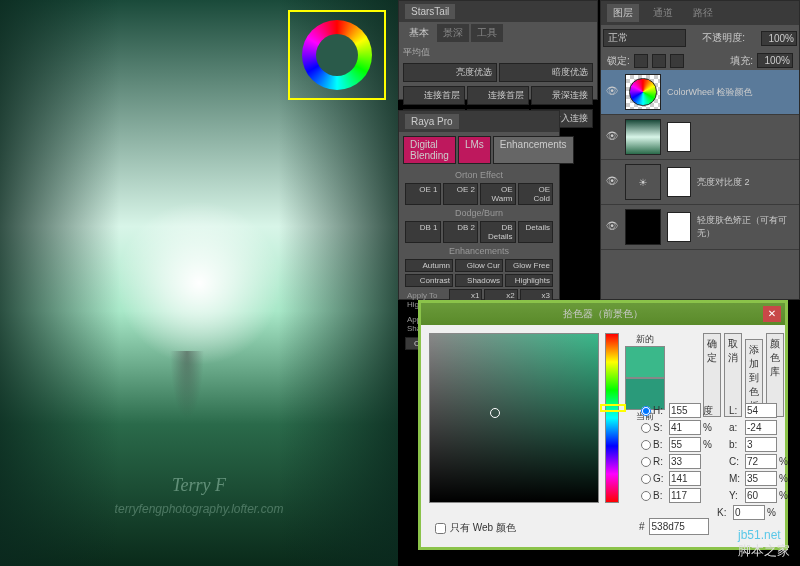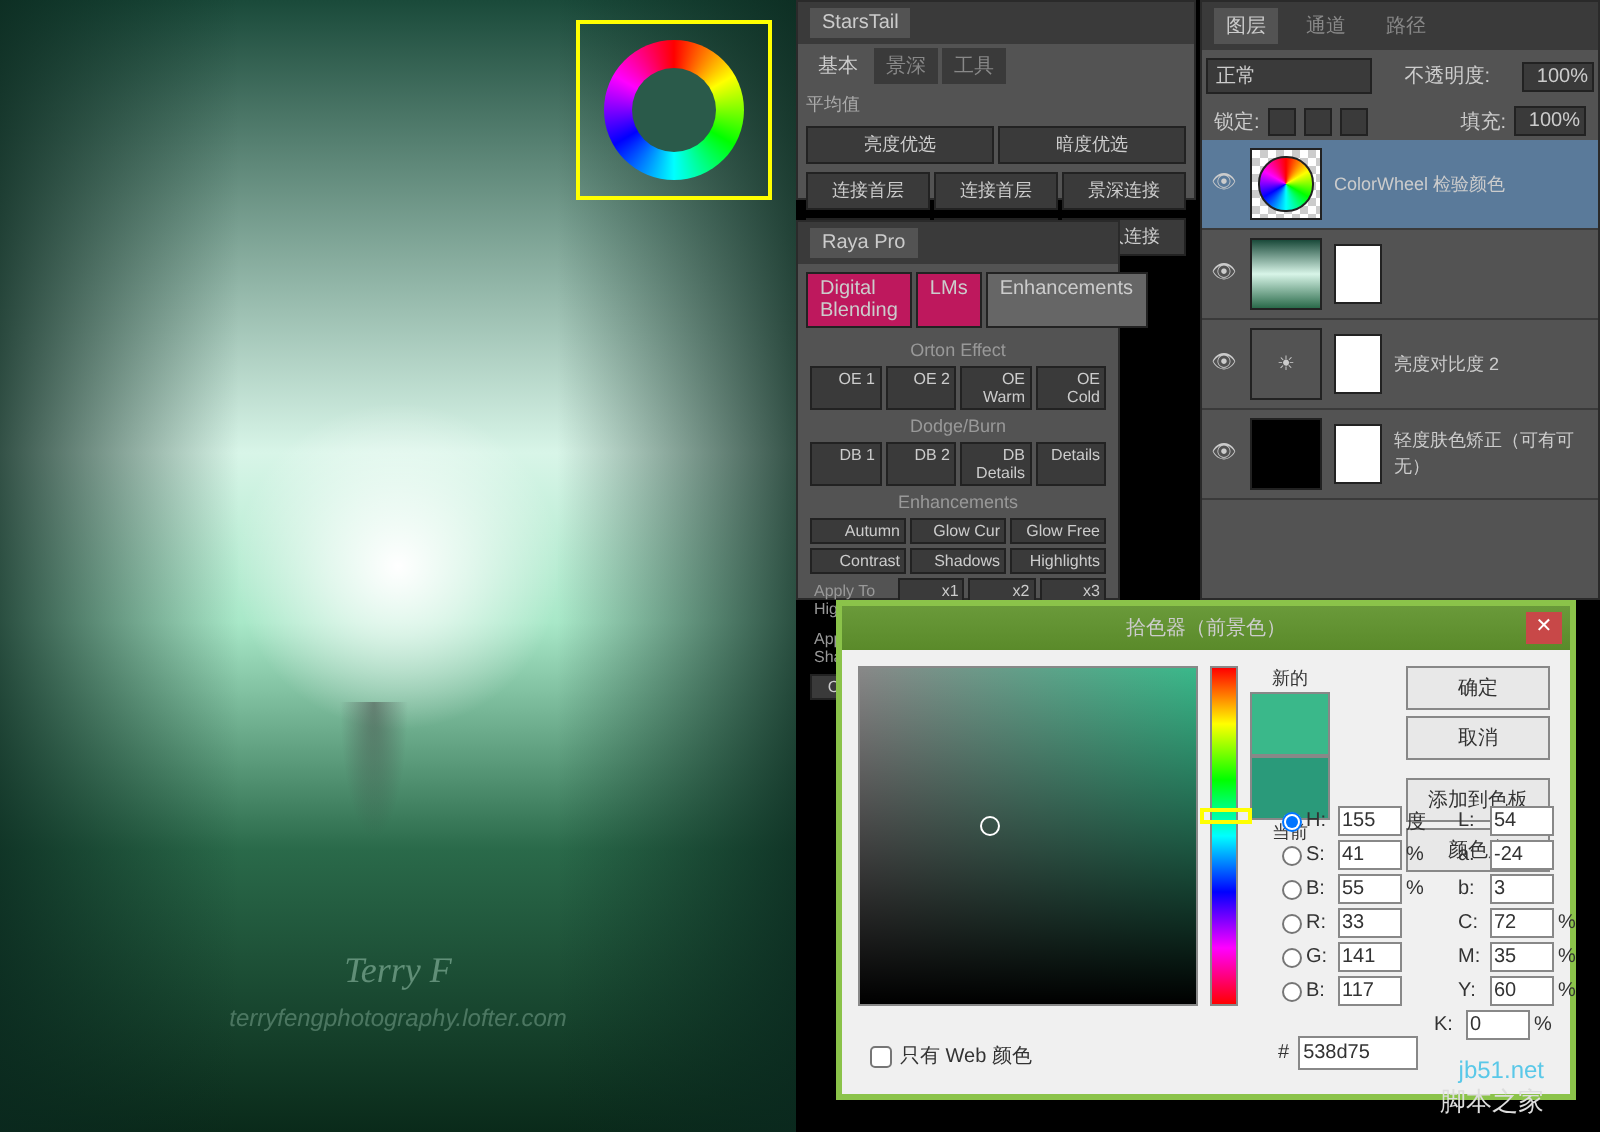--- a/index.html
+++ b/index.html
@@ -12,21 +12,21 @@
 .watermark2{position:absolute;bottom:50px;left:50%;transform:translateX(-50%);color:rgba(200,240,220,.3);font-size:12px;font-style:italic;white-space:nowrap}
 .wheel-box{position:absolute;left:288px;top:10px;width:98px;height:90px;border:2px solid #ff0;z-index:5}
 .wheel{position:absolute;left:50%;top:50%;width:70px;height:70px;transform:translate(-50%,-50%);border-radius:50%;background:conic-gradient(#f00,#ff0,#0f0,#0ff,#00f,#f0f,#f00)}
 .wheel::after{content:"";position:absolute;left:20%;top:20%;width:60%;height:60%;border-radius:50%;background:#2a5a4a}
 .panel{position:absolute;background:#535353;border:1px solid #2a2a2a}
 .panel-hdr{background:#3a3a3a;padding:3px 6px;font-size:10px;display:flex;align-items:center;gap:8px}
 .tab{padding:2px 6px;background:#535353;cursor:pointer}
 .tab.inactive{background:#3a3a3a;color:#888}
 .starstail{left:398px;top:0;width:200px;height:100px}
 .st-row{display:flex;gap:2px;padding:2px 4px}
-.st-btn{background:#3a3a3a;border:1px solid #222;padding:2px 4px;font-size:9px;flex:1;text-align:center;cursor:pointer}
+.st-btn{background:#3a3a3a;border:1px solid #222;padding:2px 4px;font-size:9px;flex:1;text-align:right;cursor:pointer}
 .st-lbl{font-size:9px;padding:2px 4px;color:#aaa}
 .raya{left:398px;top:110px;width:162px;height:190px;padding-bottom:4px}
 .ry-tabs{display:flex;gap:2px;padding:4px;font-size:9px}
 .ry-tab{padding:2px 6px;border:1px solid #222;background:#be185d;cursor:pointer}
 .ry-tab.active{background:#666}
 .ry-sec{text-align:center;font-size:9px;color:#999;padding:2px}
 .ry-row{display:flex;gap:2px;padding:1px 6px}
 .ry-btn{flex:1;background:#3a3a3a;border:1px solid #222;padding:1px 2px;font-size:8px;text-align:right;cursor:pointer}
 .ry-lbl{font-size:8px;color:#999;width:42px;padding:2px}
 .layers{left:600px;top:0;width:200px;height:300px}
@@ -53,34 +53,34 @@
 .pk-field::after{content:"";position:absolute;left:0;top:0;width:100%;height:100%;background:linear-gradient(to bottom,transparent 0%,#000 100%)}
 .pk-ring{position:absolute;left:60px;top:74px;width:10px;height:10px;border:1px solid #fff;border-radius:50%;z-index:2}
 .pk-hue{width:14px;height:170px;background:linear-gradient(#f00,#ff0,#0f0,#0ff,#00f,#f0f,#f00);border:1px solid #888;position:relative}
 .pk-slider{position:absolute;left:-6px;width:26px;height:8px;border:2px solid #ff0;top:70px}
 .pk-right{flex:1;display:flex;flex-direction:column;gap:2px}
 .pk-swatch{display:flex;gap:4px;align-items:center;margin-bottom:4px}
 .pk-sw{width:40px;height:32px;border:1px solid #888}
 .pk-new{background:#3ab88a}
 .pk-cur{background:#2a9a7a}
 .pk-sw-lbl{font-size:9px;color:#333;text-align:center}
-.pk-btns{display:flex;flex-direction:column;gap:3px;position:absolute;right:10px;top:30px;width:72px}
+.pk-btns{display:flex;flex-direction:row;gap:3px;position:absolute;right:10px;top:30px;width:72px}
 .pk-btn{background:#e8e8e8;border:1px solid #888;padding:3px;font-size:10px;color:#333;text-align:center;cursor:pointer}
 .pk-inputs{position:absolute;left:220px;top:100px;width:180px}
 .pk-irow{display:flex;align-items:center;gap:2px;margin-bottom:2px}
 .pk-rad{width:10px;height:10px}
 .pk-ilbl{font-size:10px;color:#333;width:14px}
 .pk-inp{width:32px;border:1px solid #888;font-size:10px;padding:1px;color:#333;background:#fff}
 .pk-unit{font-size:10px;color:#333;width:14px}
 .pk-hex{position:absolute;bottom:12px;left:218px;display:flex;gap:4px;align-items:center}
 .pk-hex-lbl{font-size:10px;color:#333}
 .pk-hex-inp{width:60px;border:1px solid #888;font-size:10px;padding:2px;color:#333;background:#fff}
 .pk-web{position:absolute;bottom:12px;left:14px;display:flex;gap:4px;align-items:center}
 .pk-cb{width:11px;height:11px}
-.site{position:absolute;bottom:6px;right:28px;z-index:20;text-align:right}
+.site{position:absolute;bottom:6px;right:10px;z-index:20;text-align:left}
 .site1{color:#5ac8e8;font-size:12px}
 .site2{color:#ddd;font-size:13px}
 </style>
 </head>
 <body>
 
 <div class="canvas">
   <div class="figure"></div>
   <div class="watermark">Terry F</div>
   <div class="watermark2">terryfengphotography.lofter.com</div>

